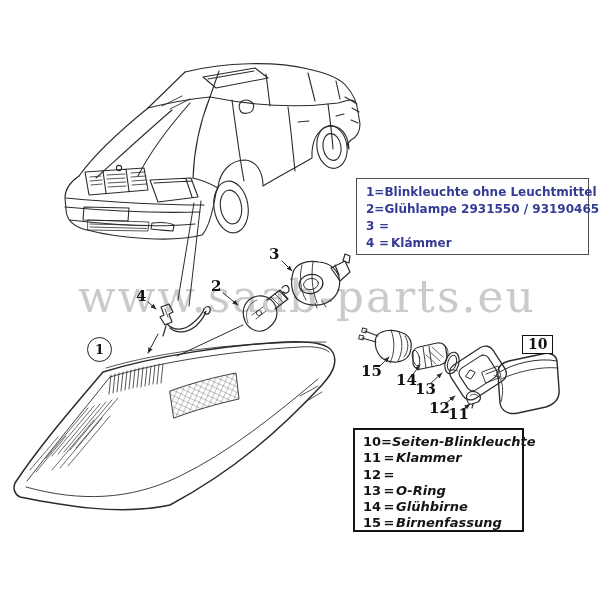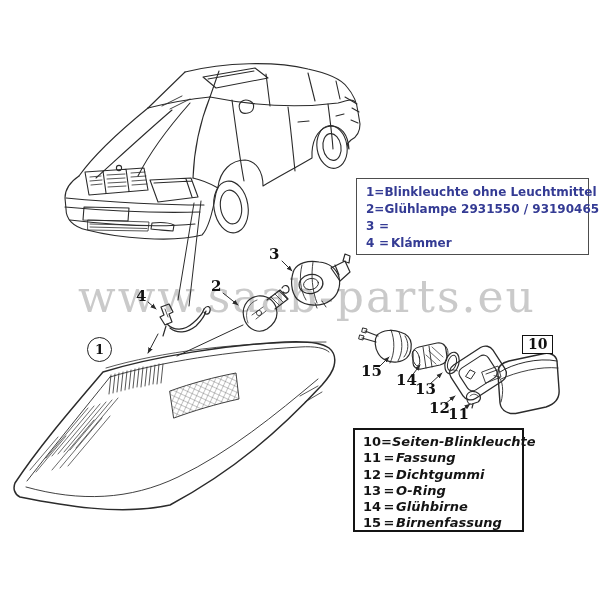--- a/index.html
+++ b/index.html
@@ -228,26 +228,25 @@
 
   <div class="legend-black">
     <div class="bk-row">
       <span class="bk-num">10</span>
       <span class="bk-eq">=</span>
       <span class="bk-lbl">Seiten-Blinkleuchte</span>
     </div>
     <div class="bk-row">
       <span class="bk-num">11</span>
       <span class="bk-eq">=</span>
-      <span class="bk-lbl">Fassung</span>
+      <span class="bk-lbl">Klammer</span>
     </div>
     <div class="bk-row">
       <span class="bk-num">12</span>
       <span class="bk-eq">=</span>
-      <span class="bk-lbl">Dichtgummi</span>
     </div>
     <div class="bk-row">
       <span class="bk-num">13</span>
       <span class="bk-eq">=</span>
       <span class="bk-lbl">O-Ring</span>
     </div>
     <div class="bk-row">
       <span class="bk-num">14</span>
       <span class="bk-eq">=</span>
       <span class="bk-lbl">Glühbirne</span>

